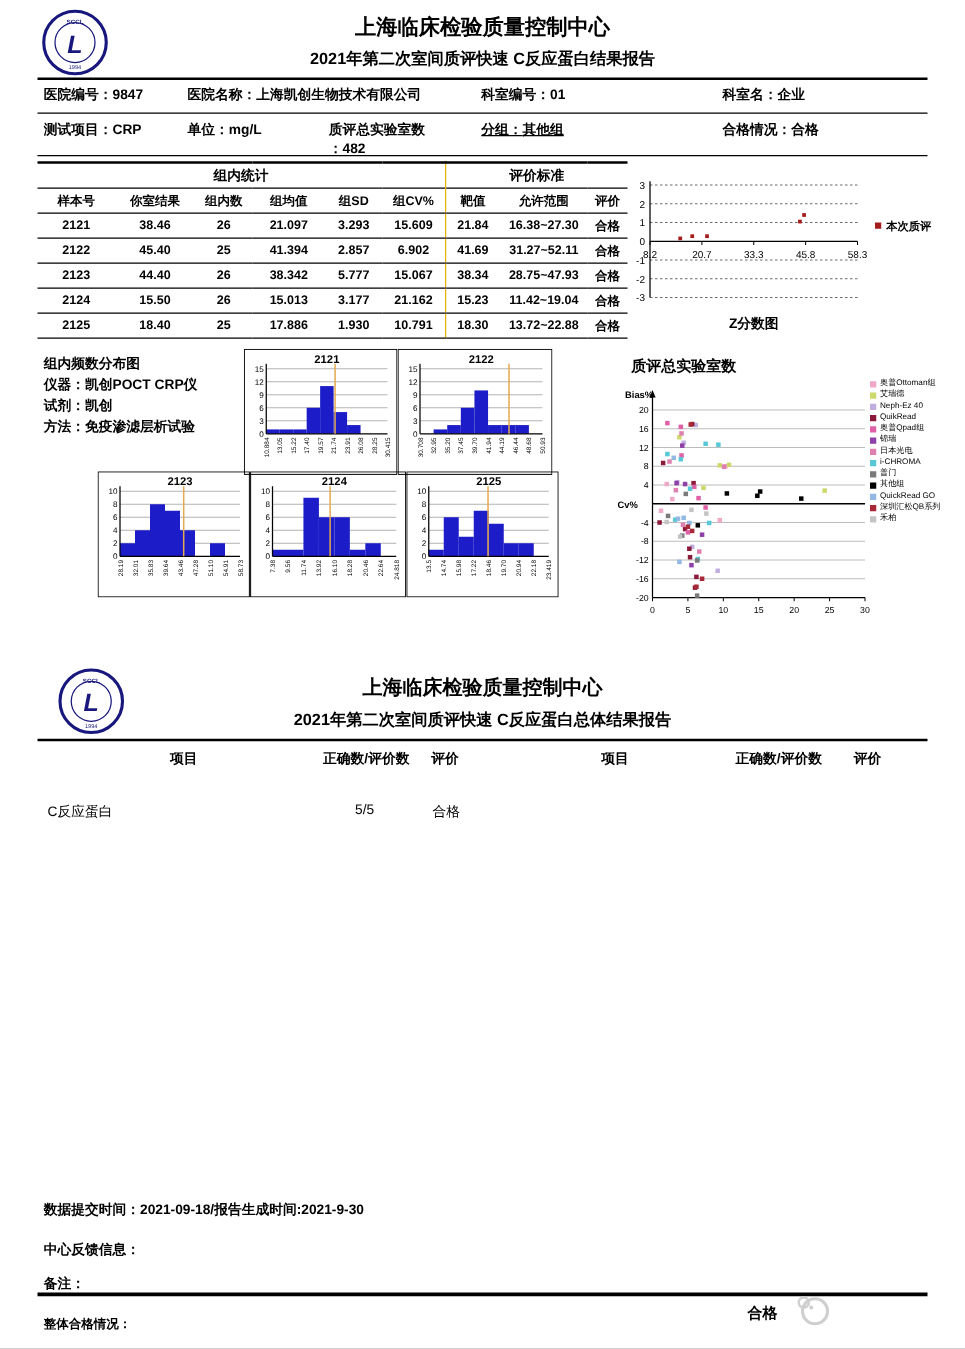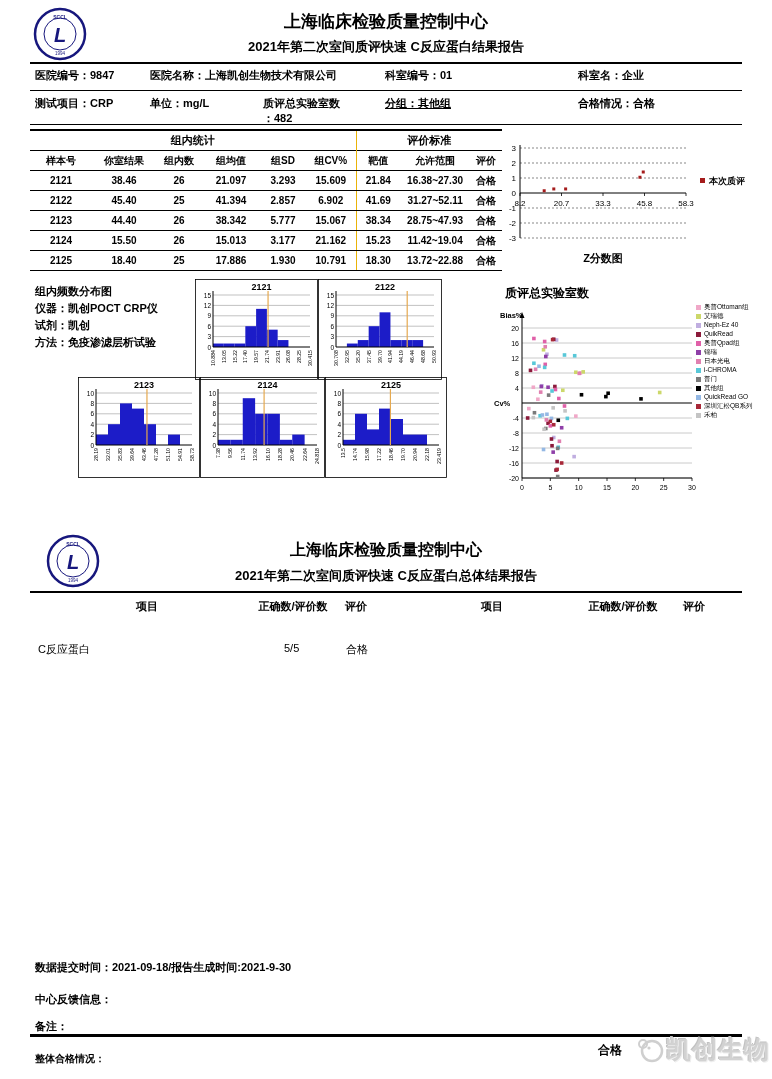--- a/index.html
+++ b/index.html
@@ -590,15 +590,14 @@
   <div class="hr" style="left:30px;top:1034px;width:712px;height:3px;"></div>
   <div class="foot-line" style="top:1042px;font-size:10px;margin-top:10px;">整体合格情况：</div>
   <div id="overall-pass-value">合格</div>
 
   <div id="watermark">
     <svg width="30" height="30" viewBox="0 0 30 30">
       <circle cx="16" cy="16" r="10" fill="none" stroke="#cfcfcf" stroke-width="2.5"></circle>
       <circle cx="7" cy="9" r="4" fill="none" stroke="#cfcfcf" stroke-width="2"></circle>
       <circle cx="13" cy="13" r="1.6" fill="#cfcfcf"></circle>
     </svg>
-    <span>凯创生物</span>
   </div>
 </div>
 
 </body></html>

